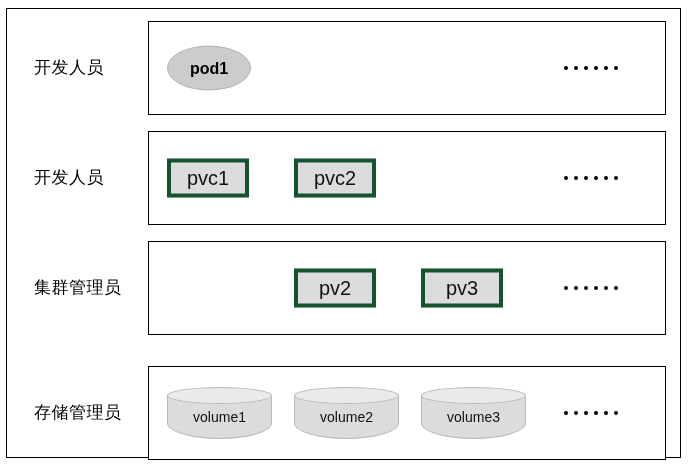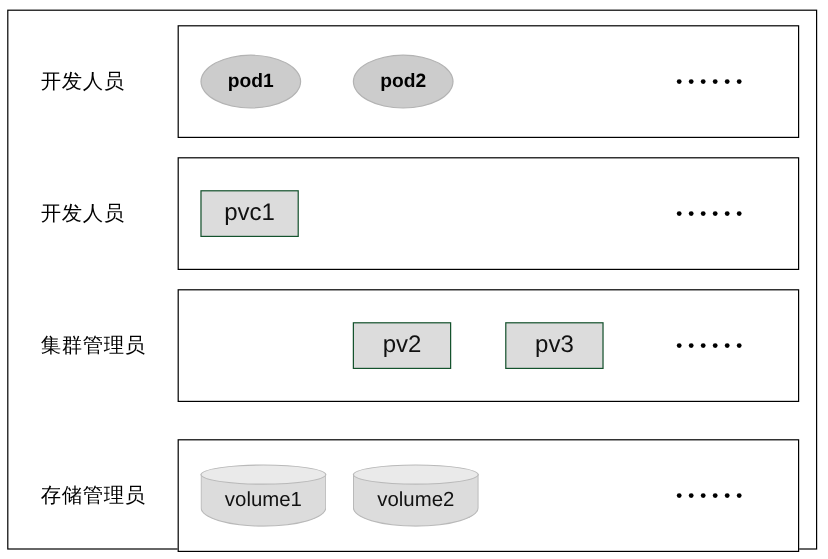--- a/index.html
+++ b/index.html
@@ -108,21 +108,21 @@
     font-size: 16px;
     font-weight: bold;
     color: #000000;
   }
 
   
   .rect-shape {
     width: 82px;
     height: 39px;
     background: #dcdcdc;
-    border: 1px solid #14532d;
+    border: 4px solid #14532d;
     box-sizing: border-box;
     display: flex;
     align-items: center;
     justify-content: center;
     font-size: 20px;
     color: #111111;
   }
 
   
   .cyl-shape {
@@ -156,21 +156,21 @@
   }
   .cyl-label {
     position: absolute;
     left: 0;
     top: 8px;
     width: 105px;
     height: 44px;
     display: flex;
     align-items: center;
     justify-content: center;
-    font-size: 17px;
+    font-size: 14px;
     color: #111111;
   }
 
   
   .ellipsis {
     position: absolute;
     left: 415px;
     top: 50%;
     transform: translateY(-50%);
     display: flex;
@@ -193,41 +193,41 @@
 
   <div class="outer-frame"></div>
 
   <div class="role-row r0">
     <div class="role-label">开发人员</div>
     <div class="row-box">
       <div class="items">
         <div class="item-slot s0">
           <div class="pod-shape">pod1</div>
         </div>
-        <div class="item-slot s1">
-          <div class="pod-shape">pod2</div>
-        </div>
         <div class="ellipsis">
           <span class="dot"></span>
           <span class="dot"></span>
           <span class="dot"></span>
           <span class="dot"></span>
           <span class="dot"></span>
           <span class="dot"></span>
         </div>
       </div>
     </div>
   </div>
 
   <div class="role-row r1">
     <div class="role-label">开发人员</div>
     <div class="row-box">
       <div class="items">
         <div class="item-slot s0">
           <div class="rect-shape">pvc1</div>
+        </div>
+        <div class="item-slot s1">
+          <div class="rect-shape">pvc2</div>
         </div>
         <div class="ellipsis">
           <span class="dot"></span>
           <span class="dot"></span>
           <span class="dot"></span>
           <span class="dot"></span>
           <span class="dot"></span>
           <span class="dot"></span>
         </div>
       </div>
@@ -267,20 +267,27 @@
             <div class="cyl-label">volume1</div>
           </div>
         </div>
         <div class="item-slot s1">
           <div class="cyl-shape">
             <div class="cyl-body"></div>
             <div class="cyl-top"></div>
             <div class="cyl-label">volume2</div>
           </div>
         </div>
+        <div class="item-slot s2">
+          <div class="cyl-shape">
+            <div class="cyl-body"></div>
+            <div class="cyl-top"></div>
+            <div class="cyl-label">volume3</div>
+          </div>
+        </div>
         <div class="ellipsis">
           <span class="dot"></span>
           <span class="dot"></span>
           <span class="dot"></span>
           <span class="dot"></span>
           <span class="dot"></span>
           <span class="dot"></span>
         </div>
       </div>
     </div>

